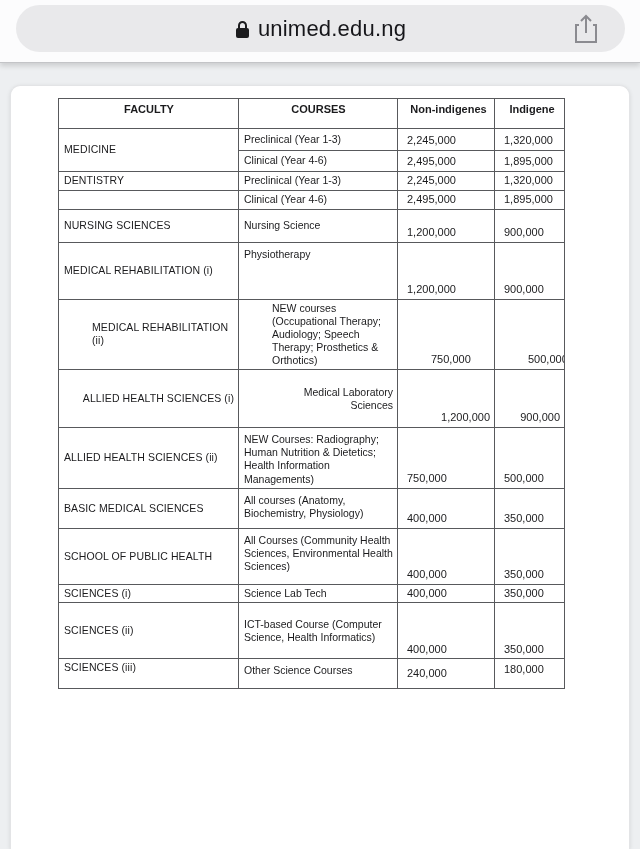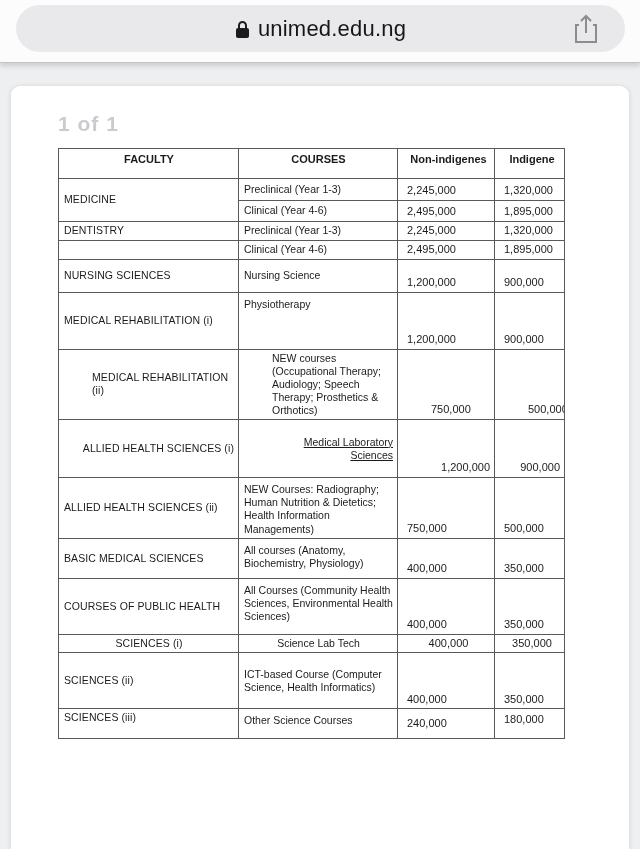--- a/index.html
+++ b/index.html
@@ -86,23 +86,23 @@
   }
   tr.rh22 td { height: 22px; }
   tr.rh21 td { height: 21px; }
   tr.rh17 td { height: 17px; }
   tr.rh33 td { height: 33px; }
   tr.rh57 td { height: 57px; }
   tr.rh67 td { height: 67px; padding-left: 33px; }
   tr.rh58 td { height: 58px; text-align: right; }
   tr.rh56 td { height: 56px; }
   tr.rh40 td { height: 40px; }
-  tr.rh15 td { height: 15px; text-align: center; }
+  tr.rh15 td { height: 15px; }
   tr.rh30 td { height: 30px; }
-  td.indent { padding-left: 26px; text-decoration: underline; }
+  td.indent { padding-left: 26px; }
 </style>
 </head>
 <body>
 
 <div class="browser-bar">
   <div class="url-pill">
     <div class="url-content">
       <span class="lock-icon">
         <svg width="15" height="19" viewBox="0 0 15 19">
           <rect x="1" y="8" width="13" height="10" rx="2" fill="#1c1c1e"></rect>
@@ -118,21 +118,20 @@
           <path d="M13 20 V3"></path>
           <path d="M8 8 L13 3 L18 8"></path>
         </g>
       </svg>
     </button>
   </div>
 </div>
 
 <div class="page-area">
   <div class="doc-card">
-    <div class="pagination">1 of 1</div>
 
     <table class="fees">
       <colgroup>
         <col class="c-faculty">
           <col class="c-course">
           <col class="c-non">
           <col class="c-ind">
       </colgroup>
       <tbody>
           <tr>
@@ -203,21 +202,21 @@
       </tr>
 
       <tr class="rh40">
         <td class="faculty">BASIC MEDICAL SCIENCES</td>
         <td class="course top">All courses (Anatomy, Biochemistry, Physiology)</td>
         <td class="num">400,000</td>
         <td class="num">350,000</td>
       </tr>
 
       <tr class="rh56">
-        <td class="faculty">COURSES OF PUBLIC HEALTH</td>
+        <td class="faculty">SCHOOL OF PUBLIC HEALTH</td>
         <td class="course top">All Courses (Community Health Sciences, Environmental Health Sciences)</td>
         <td class="num">400,000</td>
         <td class="num">350,000</td>
       </tr>
 
       <tr class="rh15">
         <td class="faculty">SCIENCES (i)</td>
         <td class="course">Science Lab Tech</td>
         <td class="num">400,000</td>
         <td class="num">350,000</td>

